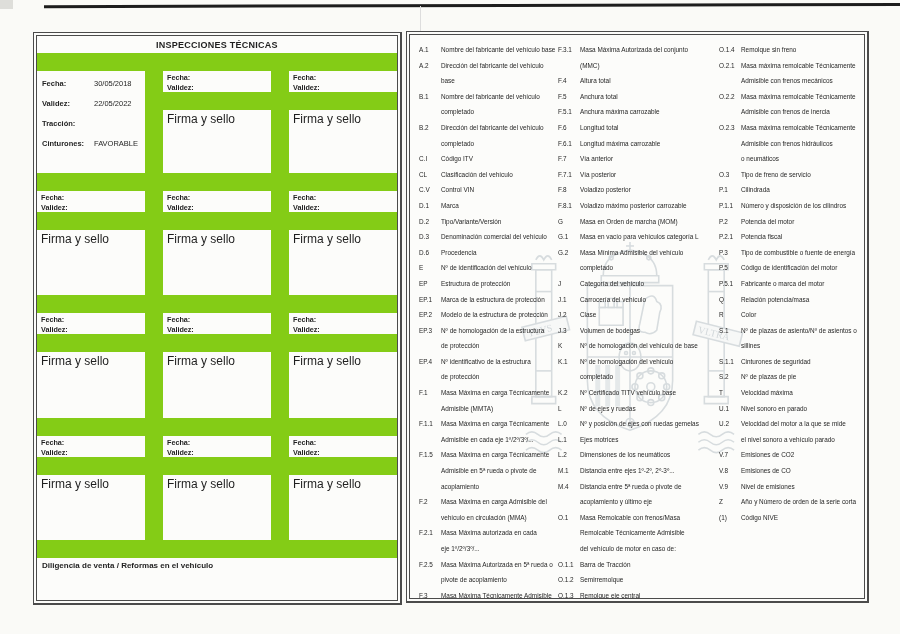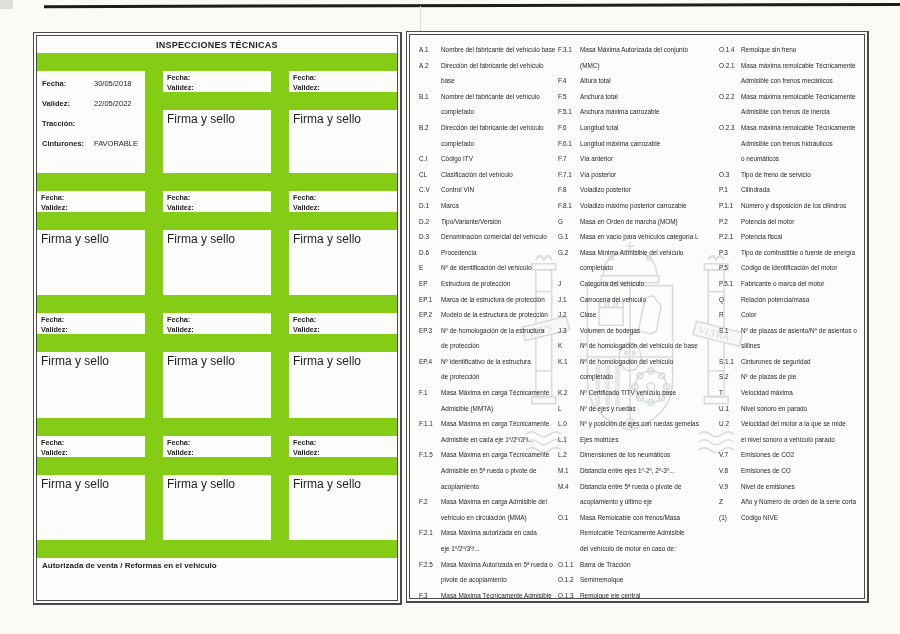--- a/index.html
+++ b/index.html
@@ -66,21 +66,21 @@
             <span class="lbl">Validez:</span><span class="val">22/05/2022</span>
           </div>
           <div class="info-row">
             <span class="lbl">Tracción:</span><span class="val"></span>
           </div>
           <div class="info-row">
             <span class="lbl">Cinturones:</span><span class="val">FAVORABLE</span>
           </div>
         </div>
 
-        <div class="cell dilig-cell">Autorizada de venta / Reformas en el vehículo</div>
+        <div class="cell dilig-cell">Diligencia de venta / Reformas en el vehículo</div>
       <div class="cell hdr-cell" style="grid-area: 2 / 2;">
             <div>Fecha:</div>
             <div>Validez:</div>
           </div>
           <div class="cell firma-cell" style="grid-area: 3 / 2;">Firma y sello</div>
           <div class="cell hdr-cell" style="grid-area: 2 / 3;">
             <div>Fecha:</div>
             <div>Validez:</div>
           </div>
           <div class="cell firma-cell" style="grid-area: 3 / 3;">Firma y sello</div>

